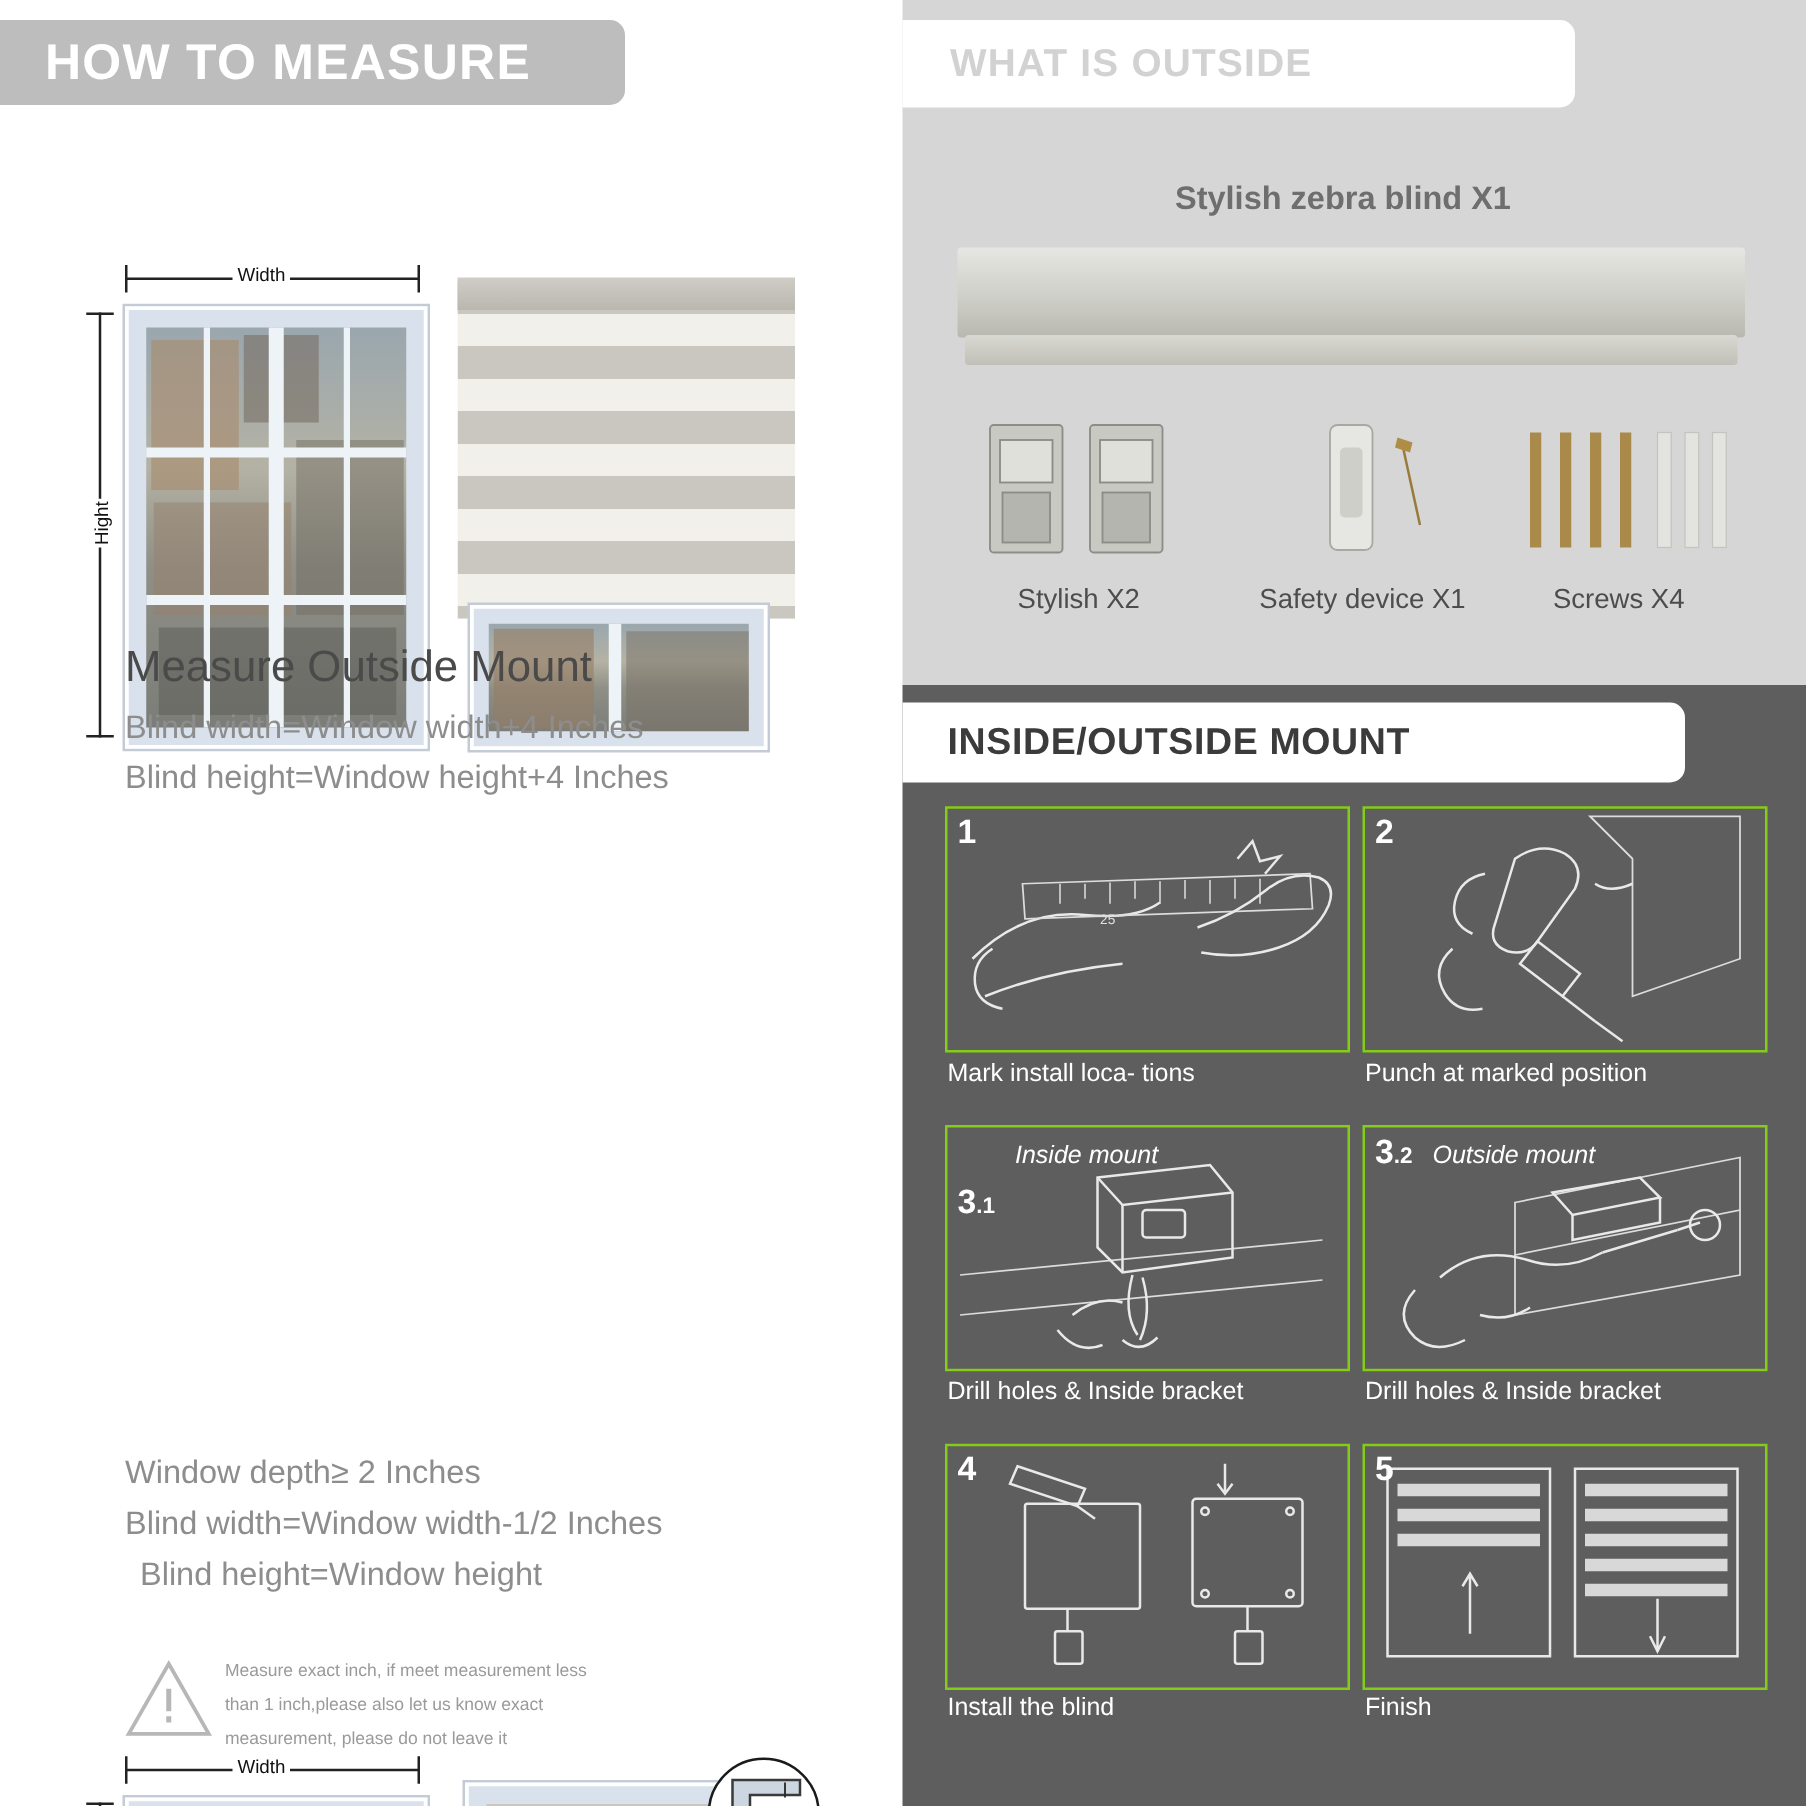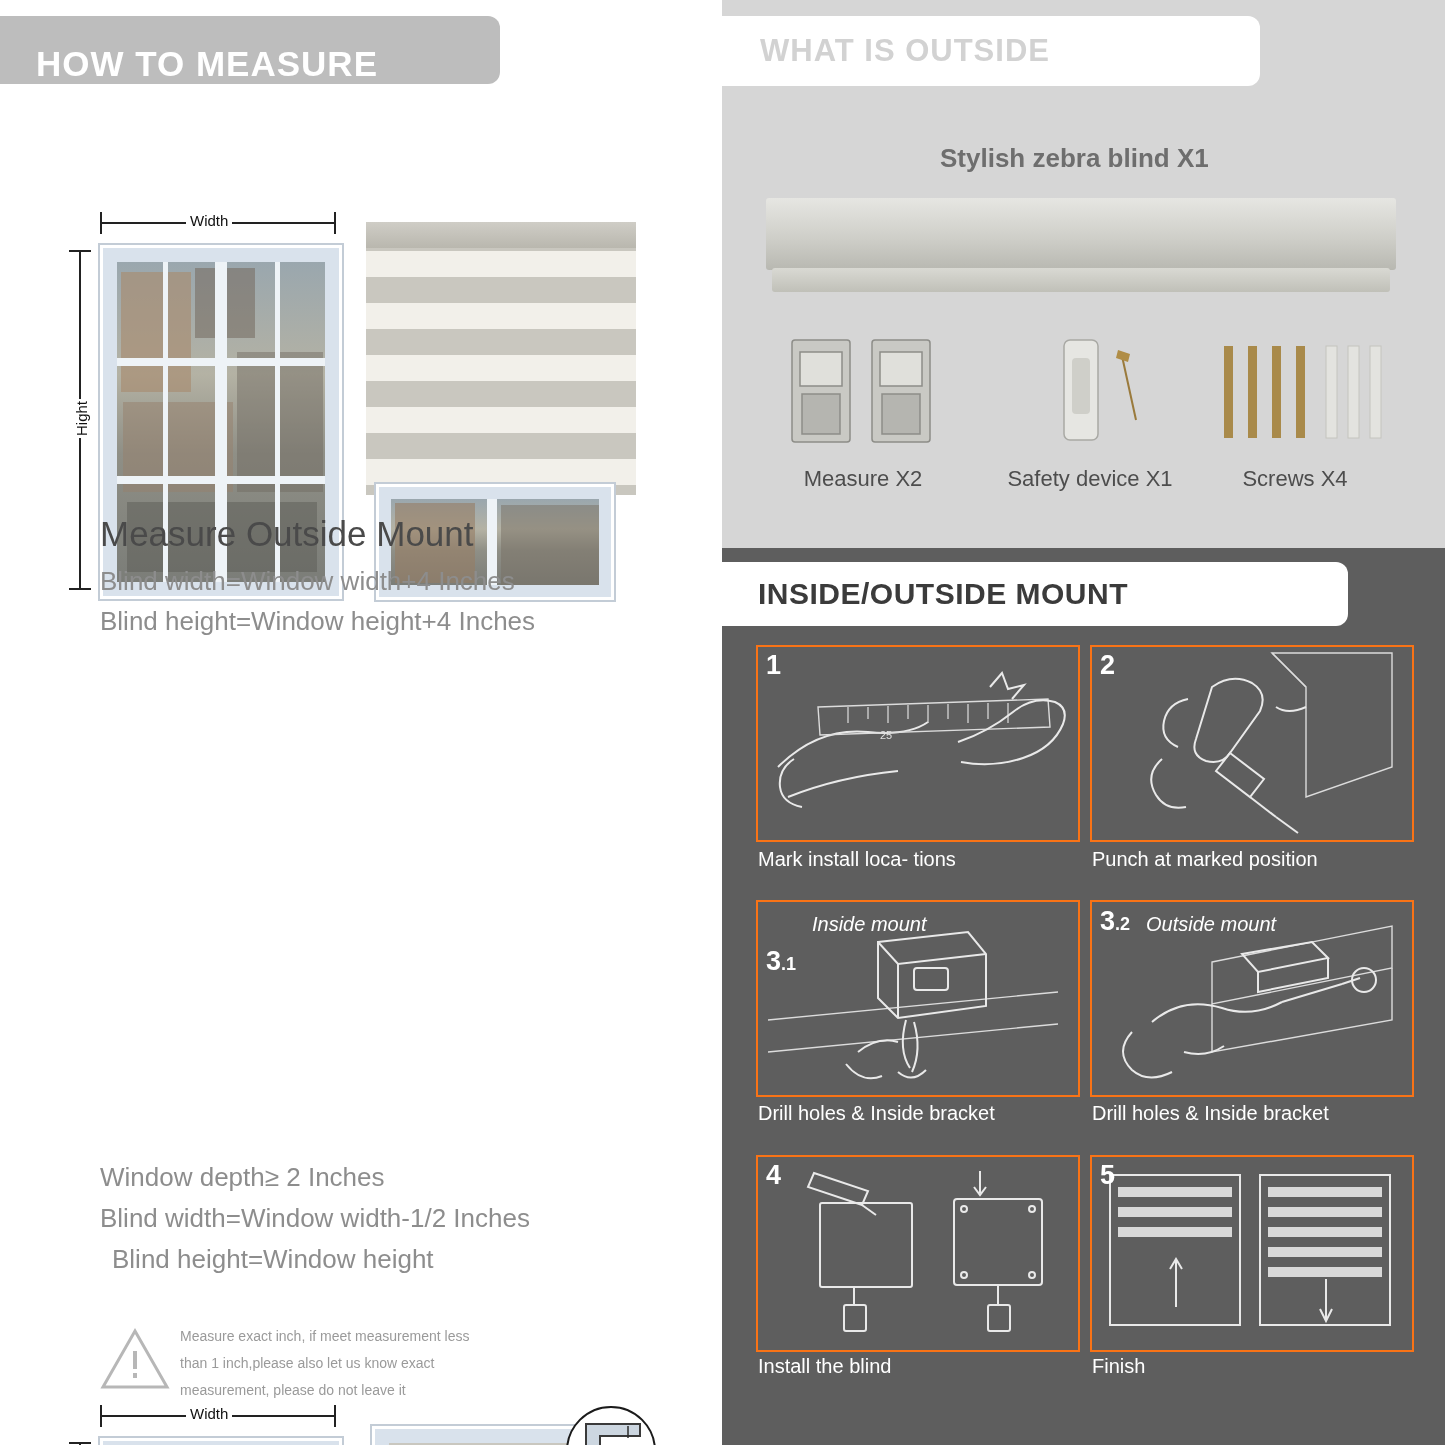--- a/index.html
+++ b/index.html
@@ -11,25 +11,25 @@
     position:relative;
   }
   .page{position:relative;width:1445px;height:1445px;}
 
   
   .left-panel{
     position:absolute;left:0;top:0;width:706px;height:1445px;background:#ffffff;
   }
   .banner{
     position:absolute;
-    display:flex;align-items:flex-end;
+    display:flex;align-items:center;
     background:#bdbdbd;
     border-radius:0 12px 12px 0;
     color:#ffffff;
-    font-size:35px;
+    font-size:40px;
     font-weight:bold;
     letter-spacing:1px;
     padding-left:36px;
   }
   .banner-left{left:0;top:16px;width:464px;height:68px;}
 
   
   .measure-block{position:absolute;}
 
   .dimline{position:absolute;background:#222;}
@@ -100,21 +100,21 @@
   .right-bottom{
     position:absolute;left:722px;top:548px;width:723px;height:897px;background:#5e5e5e;
   }
   .banner-mount{
     position:absolute;left:722px;top:562px;width:590px;height:64px;
     background:#ffffff;border-radius:0 12px 12px 0;
     display:flex;align-items:center;padding-left:36px;
     color:#3b3b3b;font-size:30px;font-weight:bold;letter-spacing:.5px;
   }
   .step-box{
-    position:absolute;border:2px solid #f97316;background:#5e5e5e;
+    position:absolute;border:2px solid #84cc16;background:#5e5e5e;
   }
   .step-num{
     position:absolute;color:#ffffff;font-size:27px;font-weight:bold;
   }
   .step-sub{
     position:absolute;color:#ffffff;font-size:20px;font-style:italic;
   }
   .step-cap{
     position:absolute;color:#ffffff;font-size:20px;
   }
@@ -240,21 +240,21 @@
   <svg style="position:absolute;left:788px;top:336px;" width="150" height="110">
     <g fill="#c9c9c4" stroke="#8d8d88" stroke-width="1.5">
       <rect x="4" y="4" width="58" height="102" rx="3"></rect>
       <rect x="12" y="16" width="42" height="34" fill="#e0e0db"></rect>
       <rect x="14" y="58" width="38" height="40" fill="#b5b5b0"></rect>
       <rect x="84" y="4" width="58" height="102" rx="3"></rect>
       <rect x="92" y="16" width="42" height="34" fill="#e0e0db"></rect>
       <rect x="94" y="58" width="38" height="40" fill="#b5b5b0"></rect>
     </g>
   </svg>
-  <div class="part-label" style="left:758px;top:466px;width:210px;">Measure X2</div>
+  <div class="part-label" style="left:758px;top:466px;width:210px;">Stylish X2</div>
 
   <svg style="position:absolute;left:1058px;top:336px;" width="110" height="110">
     <rect x="6" y="4" width="34" height="100" rx="6" fill="#e6e6e2" stroke="#a9a9a4" stroke-width="1.5"></rect>
     <rect x="14" y="22" width="18" height="56" rx="4" fill="#cfcfc9"></rect>
     <g stroke="#9a7a3c" stroke-width="2">
       <line x1="64" y1="20" x2="78" y2="84"></line>
     </g>
     <path d="M60 14 L72 18 L70 26 L58 22 Z" fill="#b08d46"></path>
   </svg>
   <div class="part-label" style="left:985px;top:466px;width:210px;">Safety device X1</div>

